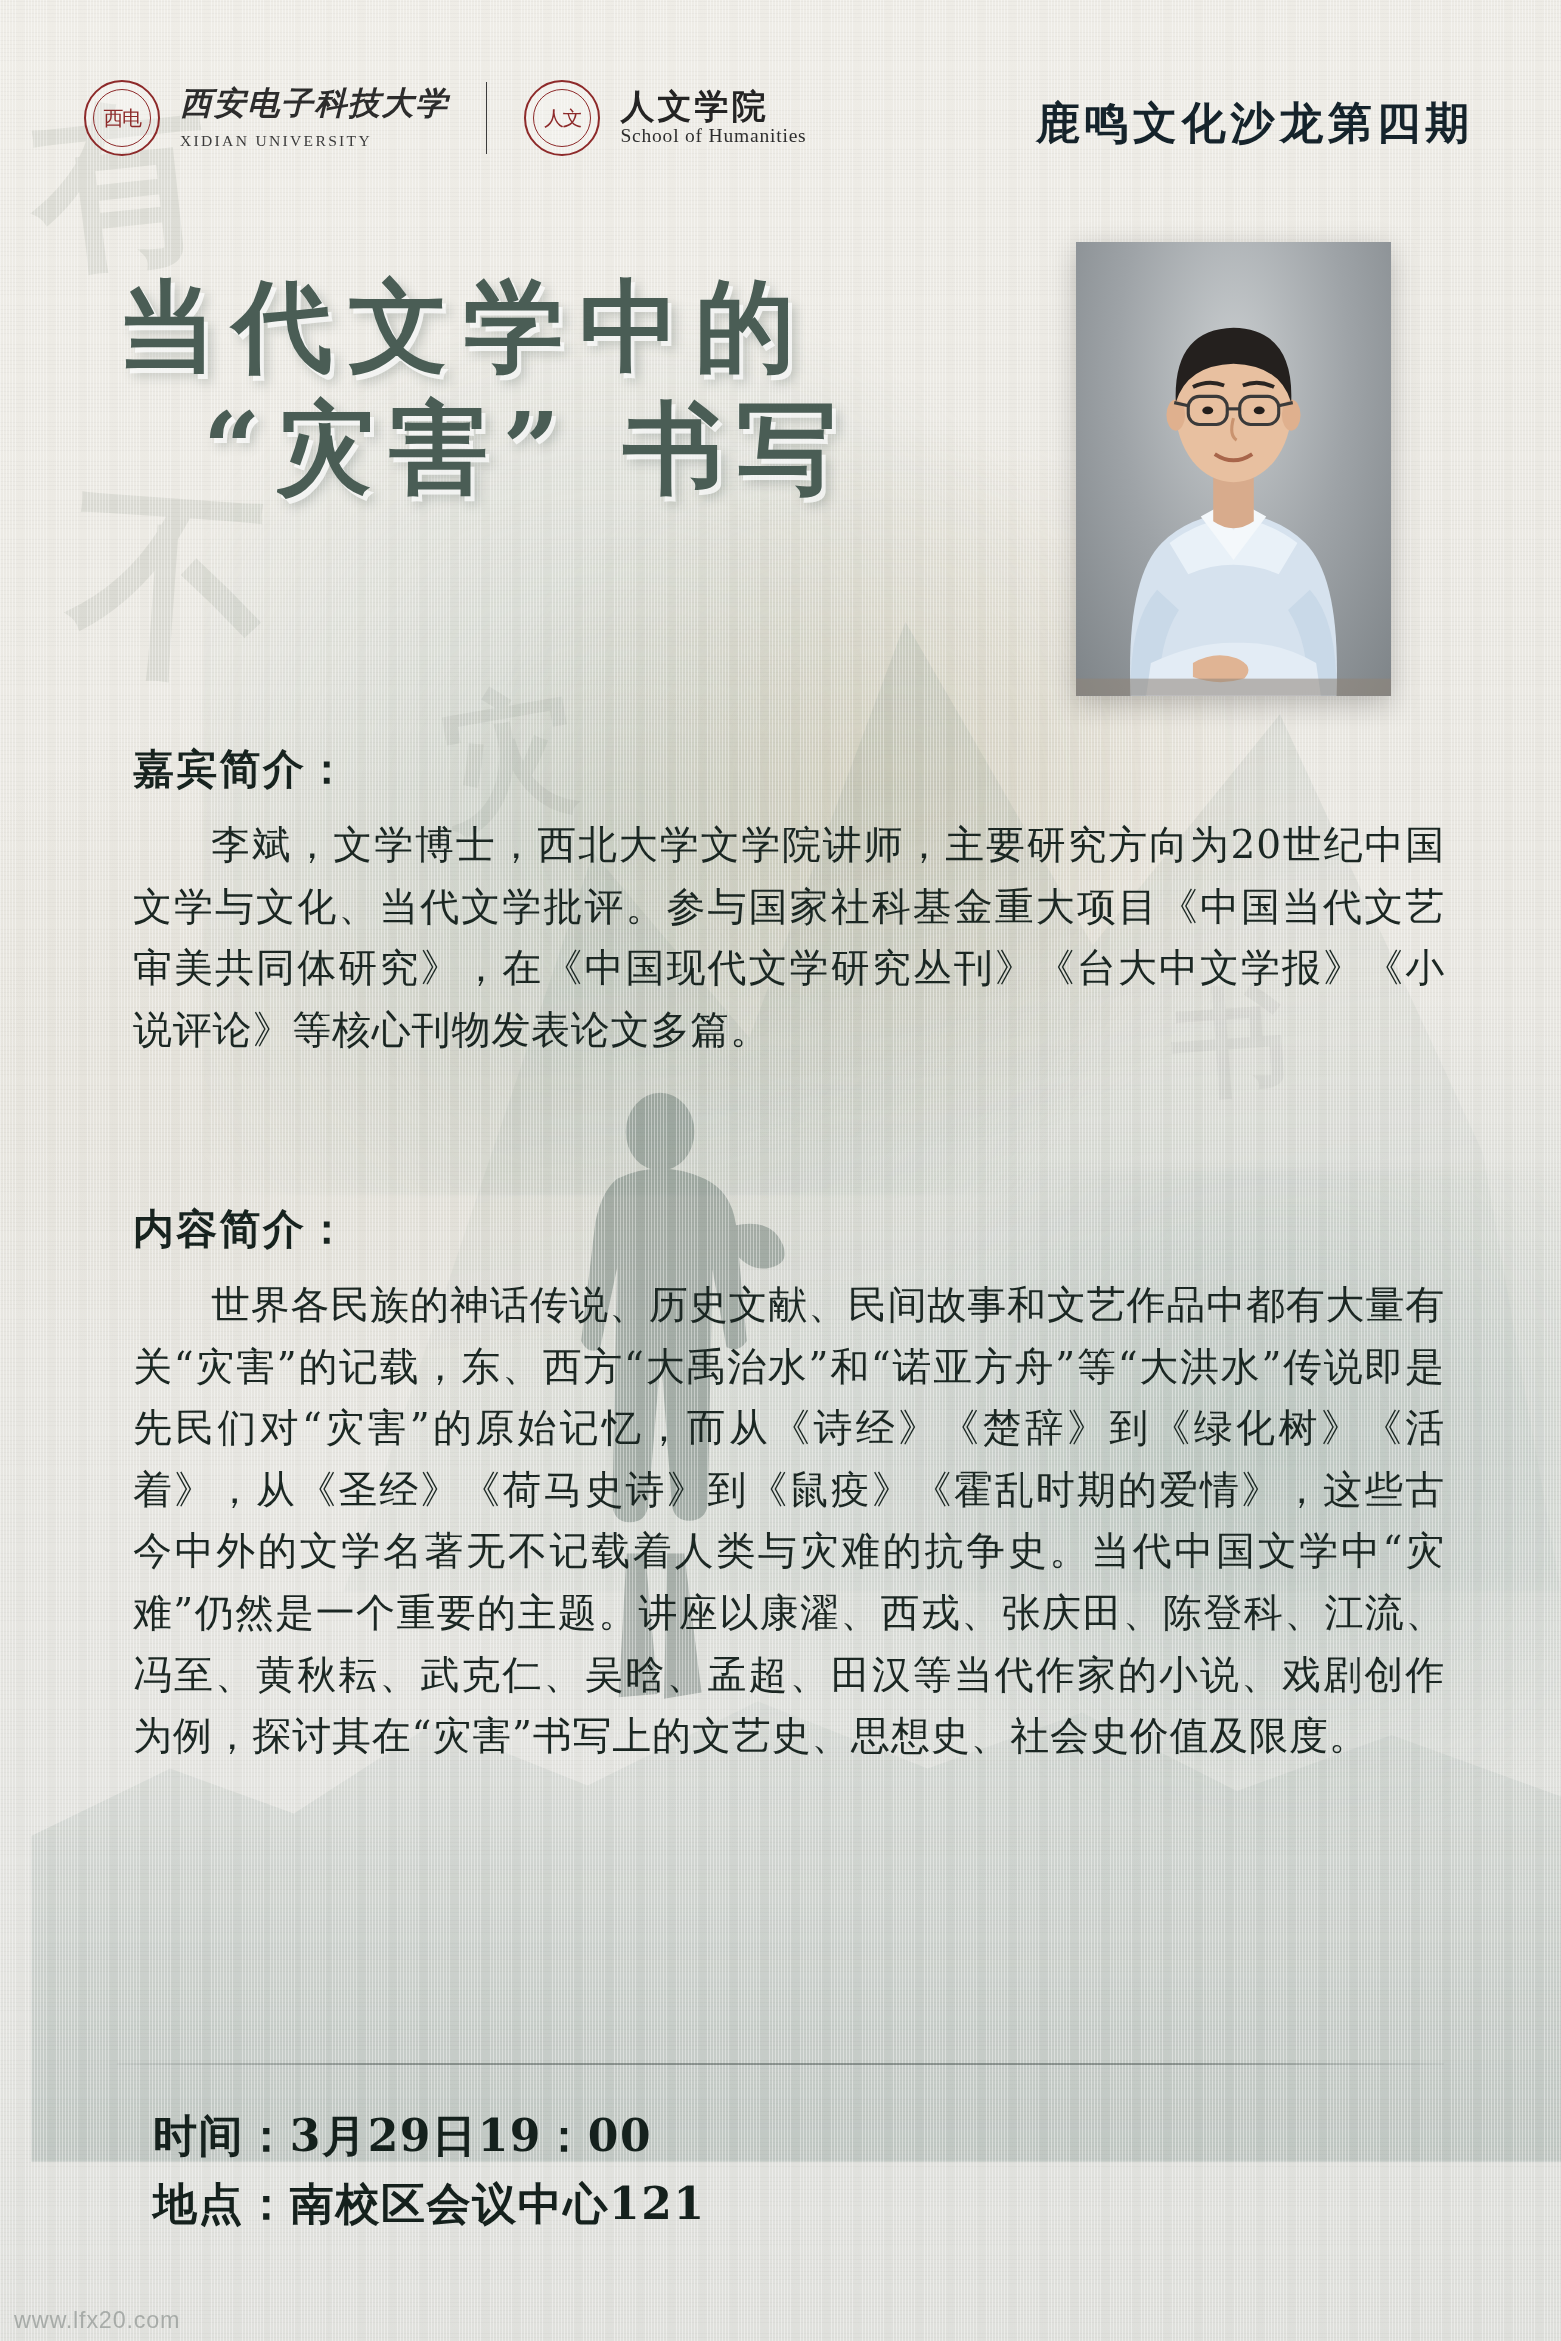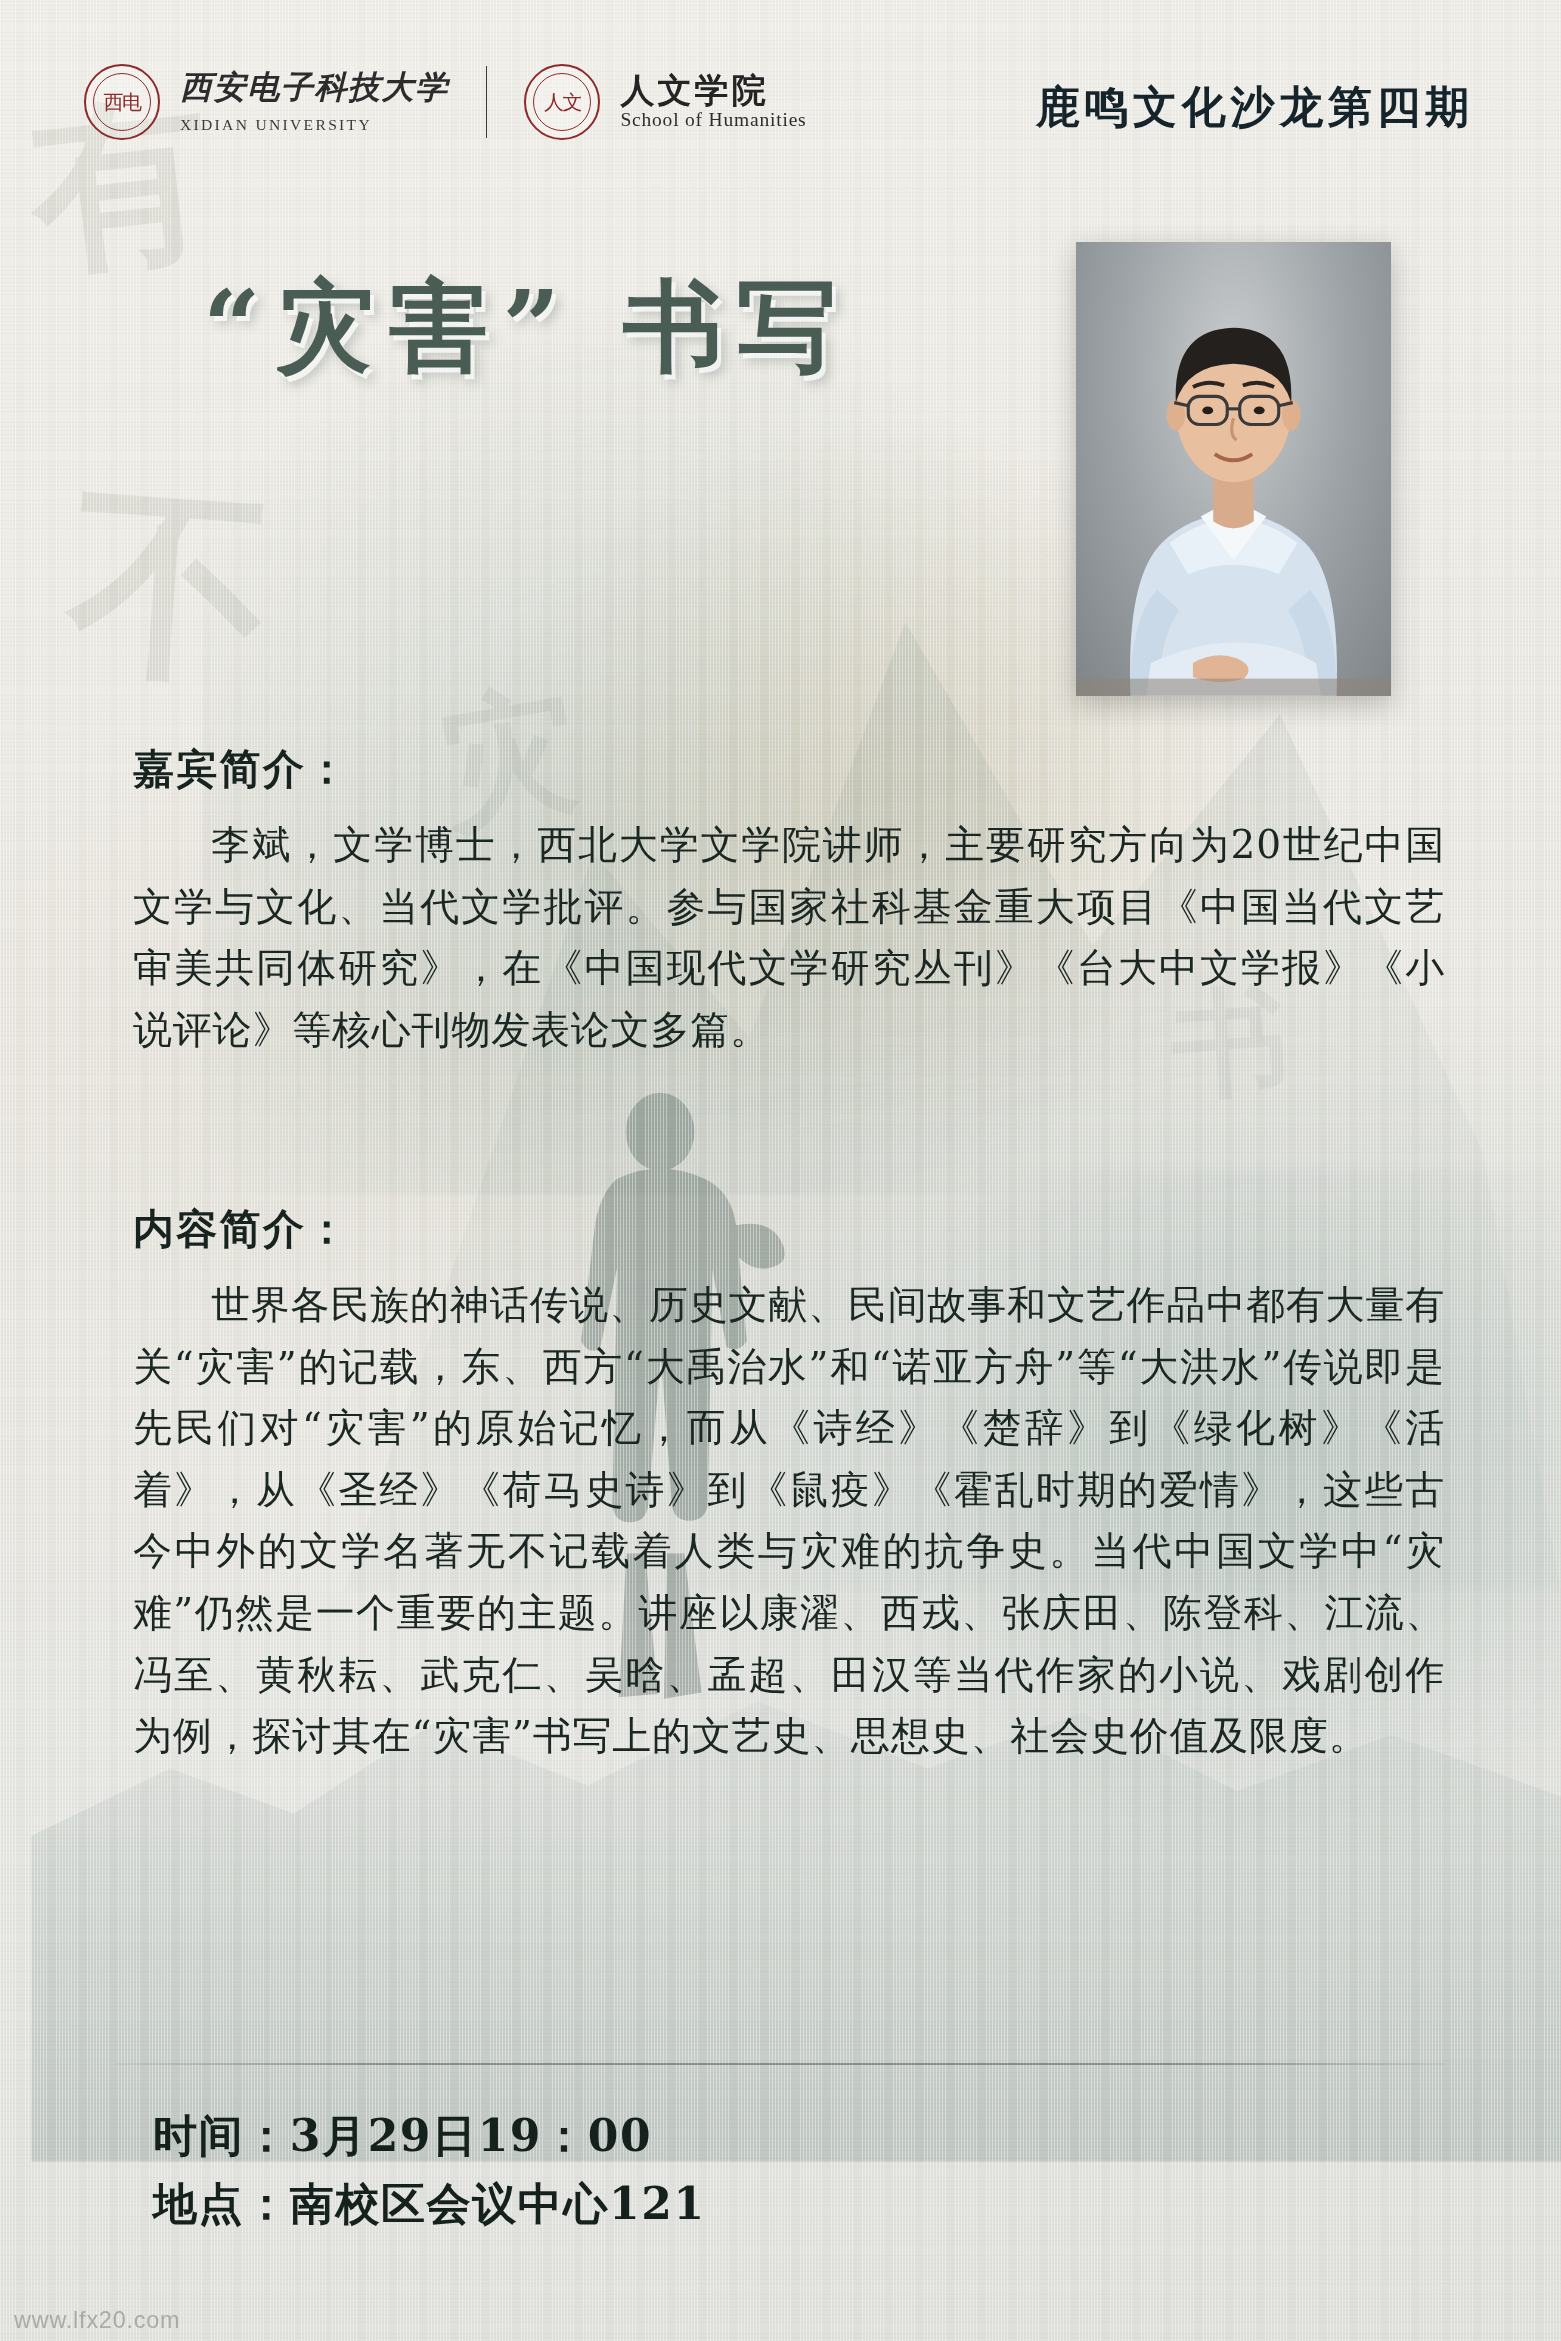--- a/index.html
+++ b/index.html
@@ -93,21 +93,21 @@
     top: 1077px;
     width: 328px;
     height: 625px;
     pointer-events: none;
     opacity: 0.42;
   }
 
   
   .header {
     position: absolute;
-    left: 0; top: 0; width: 1561px; height: 180px;
+    left: 0; top: 16px; width: 1561px; height: 180px;
   }
   .logo-block {
     position: absolute;
     left: 84px; top: 64px;
     display: flex;
     align-items: center;
     gap: 20px;
   }
   .seal {
     width: 72px; height: 72px;
@@ -339,20 +339,21 @@
       </div>
       <div class="school-names">
         <div class="school-cn">人文学院</div>
         <div class="school-en">School of Humanities</div>
       </div>
     </div>
     <div class="series-title">鹿鸣文化沙龙第四期</div>
   </div>
 
   <div class="main-title">
+    <div class="title-line1">当代文学中的</div>
     <div class="title-line2">“灾害” 书写</div>
   </div>
 
   <div class="portrait-frame">
     <div class="portrait-bg"></div>
     <svg class="portrait-svg" viewBox="0 0 404 582">
 
       <path d="M70 582 q-6 -150 40 -196 q34 -34 92 -40 q58 6 92 40 q46 46 40 196 z" fill="#d6e2ee"></path>
       <path d="M120 386 q40 -30 82 -32 q42 2 82 32 l-24 40 q-58 -24 -116 0 z" fill="#e9f1f8"></path>
 

